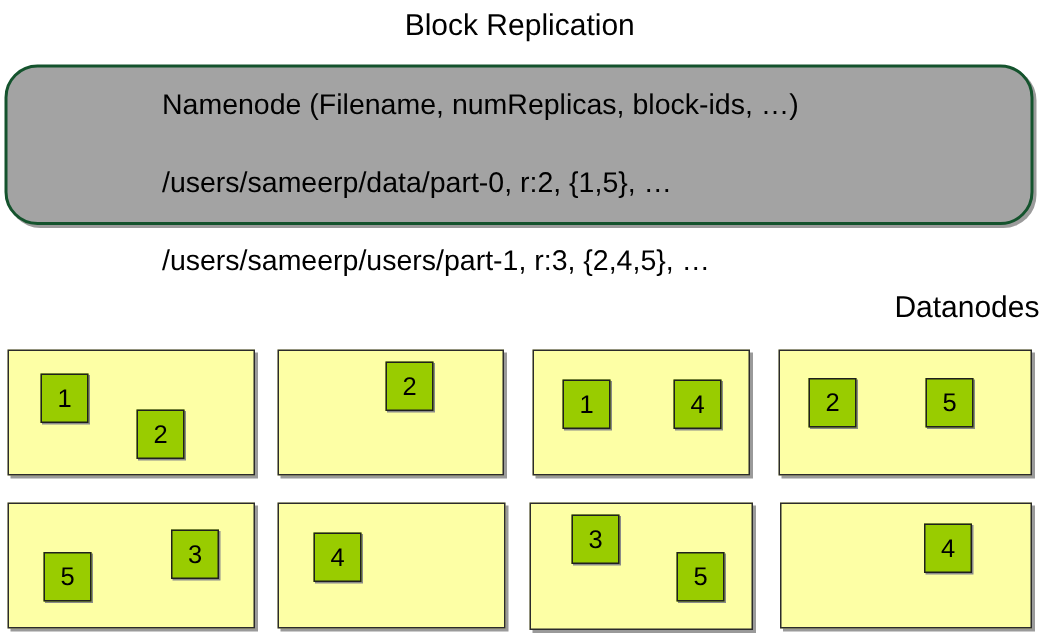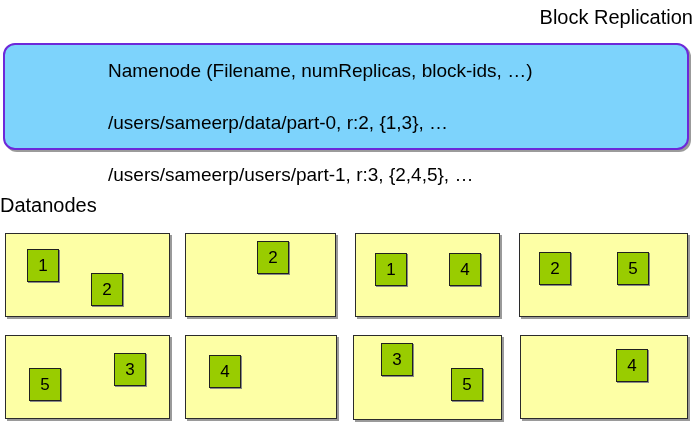--- a/index.html
+++ b/index.html
@@ -4,34 +4,34 @@
 <style>
   html, body { margin:0; padding:0; }
   body {
     width:693px; height:425px; position:relative; overflow:hidden;
     background:#ffffff;
     font-family:"Liberation Sans", sans-serif;
     color:#000;
   }
   .title {
     position:absolute; top:6px; left:0; width:693px;
-    text-align:right; font-size:20px; letter-spacing:0;
+    text-align:center; font-size:20px; letter-spacing:0;
   }
   .namenode {
     position:absolute; left:3px; top:43px; width:682px; height:103px;
-    background:#7dd3fc; border:2px solid #6d28d9; border-radius:12px;
+    background:#a3a3a3; border:2px solid #14532d; border-radius:22px;
     box-shadow:2px 2px 0 #9b9b9b;
   }
   .namenode-text {
     position:absolute; left:103px; top:13px;
     font-size:19px; line-height:26px; white-space:pre;
   }
   .datanodes-label {
     position:absolute; top:194px; left:0; width:693px;
-    text-align:left; font-size:20px;
+    text-align:right; font-size:20px;
   }
   .datanode {
     position:absolute; height:84px; box-sizing:border-box;
     background:#FDFFA5; border:1px solid #2b2b2b;
     box-shadow:2px 2px 0 #9a9a9a;
   }
   .block {
     position:absolute; width:32px; height:33px; box-sizing:border-box;
     background:#99CC00; border:1px solid #1f1f1f;
     box-shadow:1px 1px 0 #8a8a8a;
@@ -60,21 +60,21 @@
   .dn6 .p1 { left:97px;  top:32px; }
   .dn7 .p0 { left:95px;  top:13px; }
 </style>
 </head>
 <body>
 
 <div class="title">Block Replication</div>
 
 <div class="namenode">
   <div class="namenode-text"><span>Namenode (Filename, numReplicas, block-ids, …)</span><br>
-<span>/users/sameerp/data/part-0, r:2, {1,3}, …</span><br>
+<span>/users/sameerp/data/part-0, r:2, {1,5}, …</span><br>
 <span>/users/sameerp/users/part-1, r:3, {2,4,5}, …</span></div>
 </div>
 
 <div class="datanodes-label">Datanodes</div>
 
 <div class="datanode dn0">
   <div class="block p0">1</div>
   <div class="block p1">2</div>
 </div>
 

